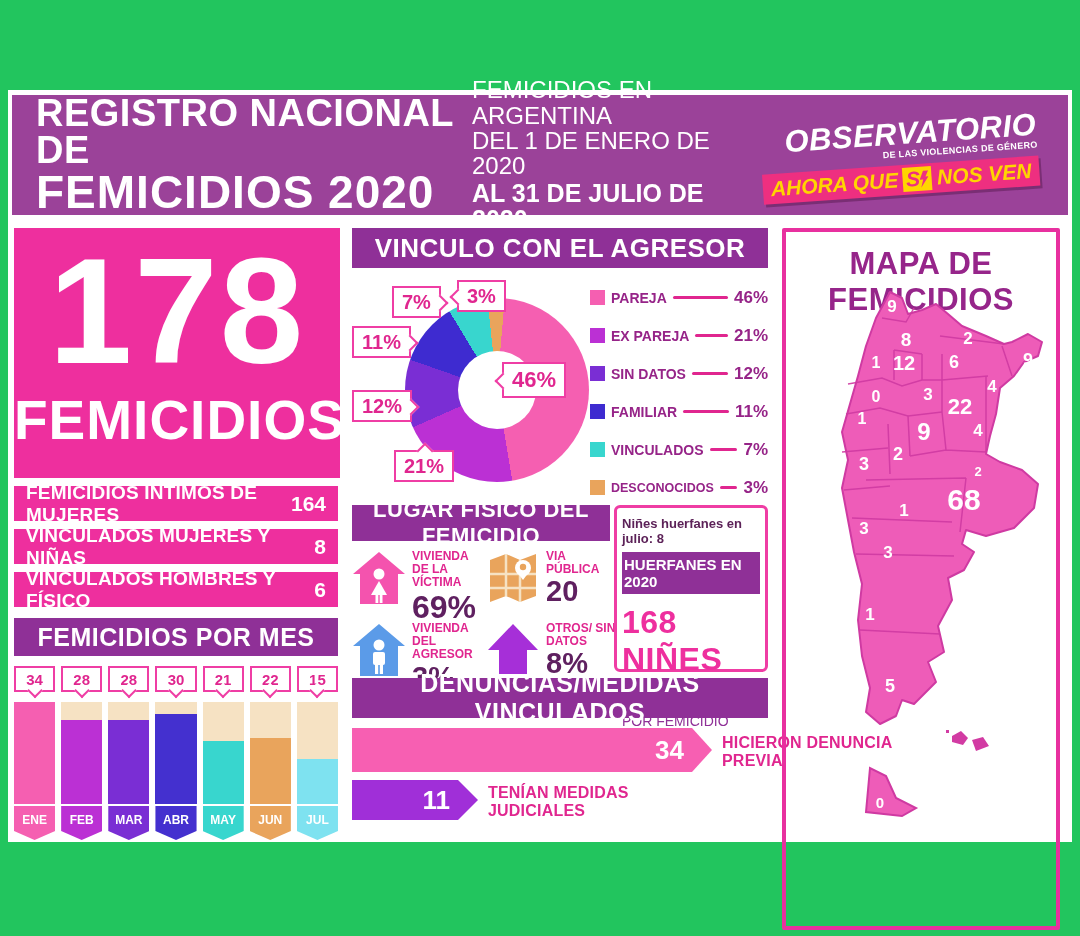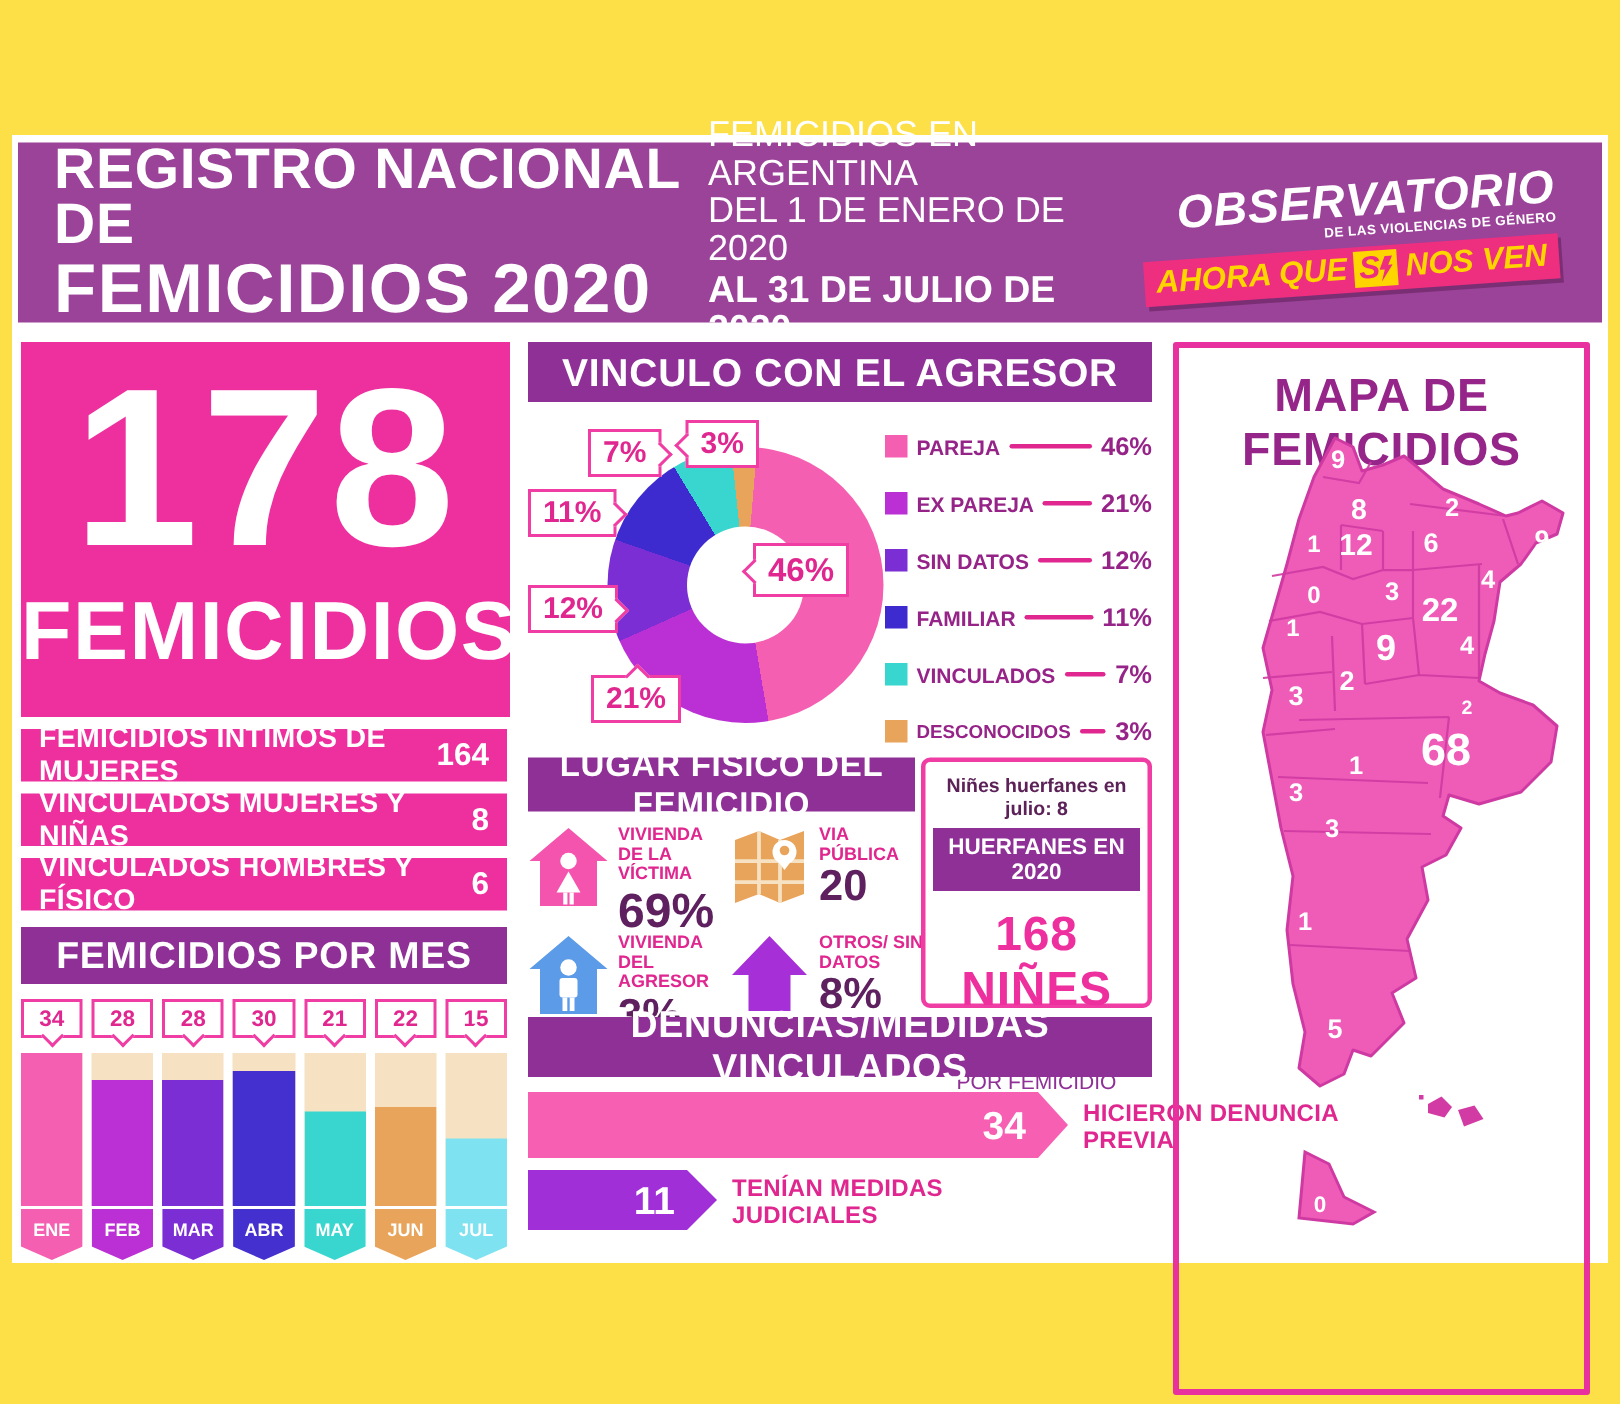--- a/index.html
+++ b/index.html
@@ -1,17 +1,17 @@
 <!DOCTYPE html>
 <html><head>
 <meta charset="utf-8">
 <style>
   html,body{margin:0;padding:0;}
   body{width:1080px;height:936px;background:#451f3d;font-family:"Liberation Sans",sans-serif;}
-  .stage{position:relative;width:1080px;height:936px;background:#fde047;overflow:hidden;}
+  .stage{position:relative;width:1080px;height:936px;background:#22c55e;overflow:hidden;}
   .page{position:absolute;left:8px;top:90px;width:1064px;height:752px;background:#ffffff;}
 
   
   .header-band{position:absolute;left:4px;top:5px;right:4px;height:120px;background:#9b4299;display:flex;align-items:center;}
   .header-title{margin-left:24px;color:#fff;font-weight:bold;line-height:0.98;letter-spacing:0.5px;width:430px;}
   .header-title .l1{font-size:38px;display:block;}
   .header-title .l2{font-size:46px;display:block;letter-spacing:1px;}
   .header-sub{color:#fff;width:290px;line-height:1.05;margin-left:6px;}
   .header-sub .s1,.header-sub .s2{font-size:24px;display:block;font-weight:400;}
   .header-sub .s3{font-size:25px;display:block;font-weight:bold;margin-top:2px;}
@@ -52,21 +52,21 @@
   .legend-row{display:flex;align-items:center;height:27px;margin-bottom:11px;}
   .legend-swatch{width:15px;height:15px;flex:0 0 15px;margin-right:6px;}
   .legend-label{font-size:14px;font-weight:bold;color:#962488;white-space:nowrap;}
   .legend-line{flex:1;height:3px;background:#e0268f;border-radius:2px;margin:0 6px;min-width:10px;}
   .legend-val{font-size:17px;font-weight:bold;color:#962488;}
   .t-lugar{position:absolute;left:0;top:415px;width:258px;height:36px;font-size:22px;}
   .lugar-item{position:absolute;display:flex;align-items:flex-start;width:130px;}
   .lugar-icon{flex:0 0 54px;margin-right:6px;}
   .lugar-label{font-size:12px;font-weight:bold;color:#e0268f;line-height:1.1;display:block;}
   .lugar-val{font-size:29px;font-weight:bold;color:#5f2060;line-height:1.1;display:block;}
-  .huerf-box{position:absolute;left:262px;top:415px;width:154px;height:167px;border:3px solid #ef3da4;border-radius:6px;box-sizing:border-box;text-align:center;padding:8px 5px;}
+  .huerf-box{position:absolute;left:262px;top:415px;width:154px;height:167px;border:3px solid #ef3da4;border-radius:6px;box-sizing:border-box;padding:8px 5px;}
   .huerf-top{font-size:13px;font-weight:bold;color:#5c2258;display:block;}
   .huerf-band{background:#8f3097;color:#fff;font-weight:bold;font-size:15px;padding:4px 2px;margin-top:6px;display:block;}
   .huerf-big{color:#ee2f9e;font-weight:bold;font-size:32px;display:block;margin-top:10px;letter-spacing:0.5px;}
   .huerf-sub1{color:#8f3097;font-size:13px;font-weight:400;display:block;margin-top:4px;}
   .huerf-sub2{color:#8f3097;font-size:14px;font-weight:normal;display:block;margin-top:1px;}
   .t-denuncias{position:absolute;left:0;top:588px;width:416px;height:40px;font-size:25px;}
   .den-bar{position:absolute;color:#fff;font-weight:bold;display:flex;align-items:center;justify-content:flex-end;box-sizing:border-box;clip-path:polygon(0 0,calc(100% - 20px) 0,100% 50%,calc(100% - 20px) 100%,0 100%);}
   .den-bar .dv{font-size:26px;margin-right:28px;}
   .den-bar1{left:0;top:638px;width:360px;height:44px;background:#f75fb2;}
   .den-bar2{left:0;top:690px;width:126px;height:40px;background:#a02fd8;}

